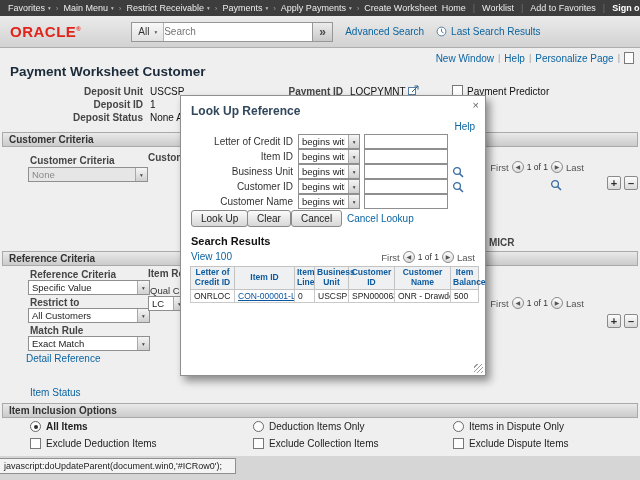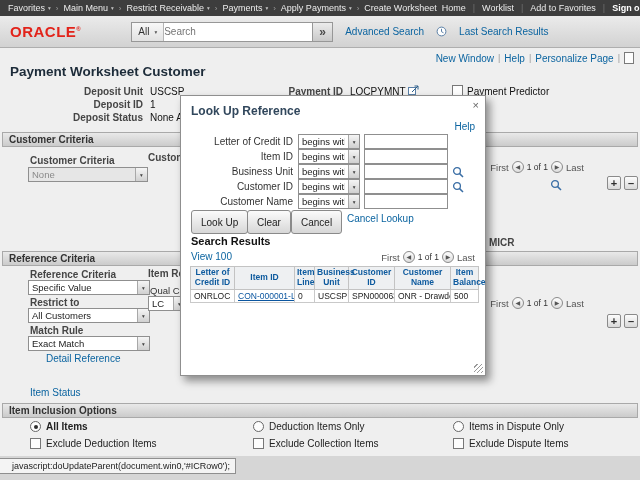--- a/index.html
+++ b/index.html
@@ -27,21 +27,21 @@
   #logo { color:#e2231a; font-weight:bold; font-size:15px; letter-spacing:.5px; }
   #logo sup { font-size:6px; }
   #searchbox { margin-left:50px; display:flex; align-items:stretch; height:20px; background:#fff; border:1px solid #979797; }
   #scope { display:flex; align-items:center; gap:5px; padding:0 6px; font-size:10px; color:#333;
            background:linear-gradient(#f8f8f8,#e2e2e2); border-right:1px solid #b5b5b5; cursor:pointer; }
   #scope .dd { font-size:5.5px; color:#555; }
   #searchinput { border:none; outline:none; width:148px; font-size:10px; padding:0 0; color:#333; background:#fff; }
   #searchgo { width:20px; background:linear-gradient(#ececec,#c9c9c9); border-left:1px solid #979797; color:#4a4a4a;
               font-size:12px; font-weight:bold; display:flex; align-items:center; justify-content:center; cursor:pointer; }
   .tblink { font-size:10px; margin-left:12px; white-space:nowrap; }
-  #lastsearch-wrap { display:flex; align-items:center; gap:12px; margin-left:12px; }
+  #lastsearch-wrap { display:flex; align-items:center; gap:4px; margin-left:12px; }
 
   
   #pagebar { position:absolute; top:52px; right:6px; display:flex; align-items:center; gap:4px; font-size:10px; }
   .doc-icon { width:10px; height:12px; background:#fdfdfd; border:1px solid #7a7a7a; display:inline-block; }
 
   #pagetitle { position:absolute; top:64px; left:10px; font-size:13.5px; font-weight:bold; color:#1c2b39; }
 
   .flabel { position:absolute; font-size:10px; font-weight:bold; color:#454545; text-align:right; }
   .fval   { position:absolute; font-size:10px; color:#111; }
 
@@ -75,35 +75,35 @@
   .rb-del::before { content:"–"; }
 
   .opt { position:absolute; display:flex; align-items:center; gap:5px; font-size:10px; color:#222; }
   .radio { width:11px; height:11px; border:1px solid #666; border-radius:50%; background:#fdfdfd; position:relative; flex:none; }
   .radio.checked::after { content:""; position:absolute; left:2.5px; top:2.5px; width:4.5px; height:4.5px; background:#2d2d2d; border-radius:50%; }
   .cb { width:11px; height:11px; border:1px solid #777; background:#fdfdfd; flex:none; }
   .olabel.bold { font-weight:bold; }
 
   #bottomstrip { position:absolute; top:456px; left:0; width:640px; height:24px; background:#d6d6d6; }
   #statusbox { position:absolute; top:458px; left:0; width:236px; height:16px; background:#f4f4f4;
-               border:1px solid #8f8f8f; border-left:none; font-size:9px; color:#222; padding:2px 12px;
+               border:1px solid #8f8f8f; border-left:none; font-size:9px; color:#222; padding:2px 4px;
                white-space:nowrap; overflow:hidden; }
 
   
   #modal { position:absolute; left:180px; top:95px; width:306px; height:281px; background:#fff;
            border:1px solid #8f8f8f; box-shadow:4px 5px 8px rgba(0,0,0,.42); z-index:20; }
   #modal-title { position:absolute; left:10px; top:8px; font-size:12px; font-weight:bold; color:#31475c; }
   #modal-close { position:absolute; right:6px; top:3px; color:#666; font-size:11px; cursor:pointer; }
   #modal-help { position:absolute; right:10px; top:25px; font-size:10px; }
   .lkrow { position:absolute; left:0; width:100%; height:15px; display:flex; align-items:center; }
   .lklabel { width:112px; text-align:right; margin-right:5px; font-size:10px; color:#333; flex:none; }
   .opsel { position:static; width:62px; flex:none; }
   .tin { border:1px solid #8f8f8f; height:15px; width:84px; font-size:10px; padding:0 2px; background:#fff; margin-left:4px; outline:none; }
   .lkmag { margin-left:4px; cursor:pointer; display:flex; }
-  .btn { position:absolute; top:114px; height:24px; padding:0 9px; background:linear-gradient(#fbfbfb,#d7d7d7);
+  .btn { position:absolute; top:114px; height:17px; padding:0 9px; background:linear-gradient(#fbfbfb,#d7d7d7);
          border:1px solid #8a8a8a; border-radius:3px; font-size:10px; color:#222;
          display:flex; align-items:center; cursor:pointer; white-space:nowrap; }
   #results-title { position:absolute; left:10px; top:139px; font-size:11px; font-weight:bold; color:#111; }
   #view-link { position:absolute; left:10px; top:155px; font-size:10px; }
   #lktable { position:absolute; left:9px; top:170px; width:288px; border-collapse:collapse; table-layout:fixed; font-size:8.5px; }
   #lktable th { border:1px solid #c3c3c3; background:#eef0f2; color:#0d5a9e; font-weight:bold; text-align:center;
                 padding:1px 2px; line-height:1.15; cursor:pointer; }
   #lktable td { border:1px solid #c9c9c9; background:#fff; color:#222; padding:1px 3px; height:13px;
                 white-space:nowrap; overflow:hidden; }
   .ulink { color:#0b56a0; text-decoration:underline; cursor:pointer; }
@@ -241,21 +241,21 @@
   <span class="slabel" style="left:30px; top:297px;">Restrict to</span>
   <span class="sel" style="left:28px; top:308px; width:122px;">
     <span class="selval">All Customers</span>
     <span class="arw">▾</span>
   </span>
   <span class="slabel" style="left:30px; top:325px;">Match Rule</span>
   <span class="sel" style="left:28px; top:336px; width:122px;">
     <span class="selval">Exact Match</span>
     <span class="arw">▾</span>
   </span>
-  <a class="pglink blue" style="left:46px; top:353px;">Detail Reference</a>
+  <a class="pglink blue" style="left:26px; top:353px;">Detail Reference</a>
   <a class="pglink blue" style="left:30px; top:387px;">Item Status</a>
   <span class="slabel" style="left:148px; top:268px;">Item Reference</span>
   <span class="plain" style="left:150px; top:285px;">Qual Code</span>
   <span class="sel" style="left:148px; top:296px; width:38px;">
     <span class="selval">LC</span>
     <span class="arw">▾</span>
   </span>
   <span class="pager" style="top:297px; right:56px;">
     <span>First</span>
     <span class="pgico pg-prev"></span>

